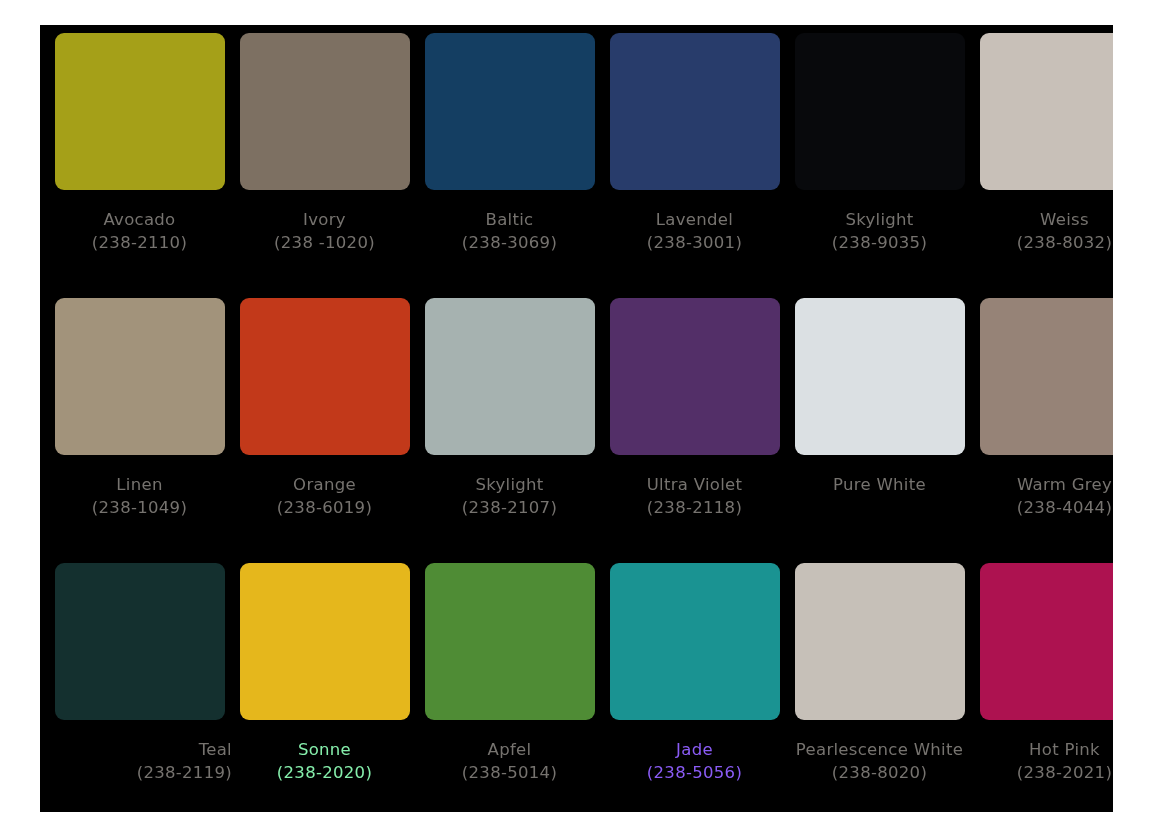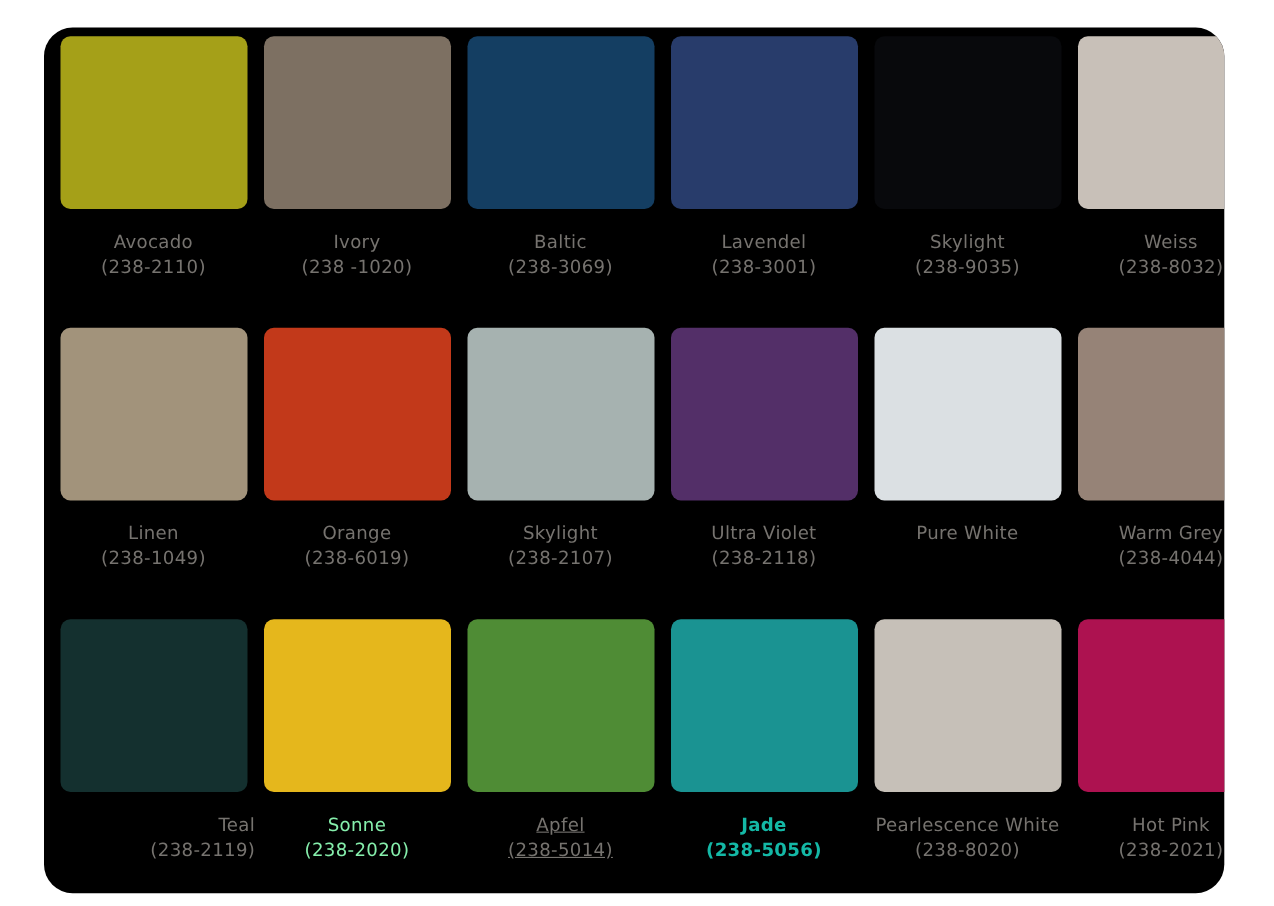--- a/index.html
+++ b/index.html
@@ -17,21 +17,20 @@
   }
 
   #palette-panel {
     position: absolute;
     left: 40px;
     top: 25px;
     width: 1073px;
     height: 787px;
     background: #000000;
     overflow: hidden;
-    border-radius: 26px;
   }
 
   #swatch-grid {
     position: absolute;
     left: 0;
     top: 0;
     width: 1118px;          
     display: grid;
     grid-template-columns: repeat(6, 185px);
     grid-auto-rows: 265px;
@@ -174,28 +173,28 @@
       </div>
       <div class="swatch-cell">
         <div class="swatch-chip" style="background-color: rgb(229, 183, 28);"></div>
         <div class="swatch-label" style="color: #86efac;">
           <span class="swatch-name">Sonne</span>
           <span class="swatch-code">(238-2020)</span>
         </div>
       </div>
       <div class="swatch-cell">
         <div class="swatch-chip" style="background-color: rgb(79, 140, 53);"></div>
-        <div class="swatch-label" style="color: rgb(118, 115, 111); text-decoration: underline;">
+        <div class="swatch-label" style="color: rgb(118, 115, 111);">
           <span class="swatch-name">Apfel</span>
           <span class="swatch-code">(238-5014)</span>
         </div>
       </div>
       <div class="swatch-cell">
         <div class="swatch-chip" style="background-color: rgb(26, 147, 146);"></div>
-        <div class="swatch-label" style="color: #14b8a6; font-weight: bold;">
+        <div class="swatch-label" style="color: #8b5cf6;">
           <span class="swatch-name">Jade</span>
           <span class="swatch-code">(238-5056)</span>
         </div>
       </div>
       <div class="swatch-cell">
         <div class="swatch-chip" style="background-color: rgb(198, 192, 184);"></div>
         <div class="swatch-label" style="color: rgb(118, 115, 111);">
           <span class="swatch-name">Pearlescence White</span>
           <span class="swatch-code">(238-8020)</span>
         </div>

